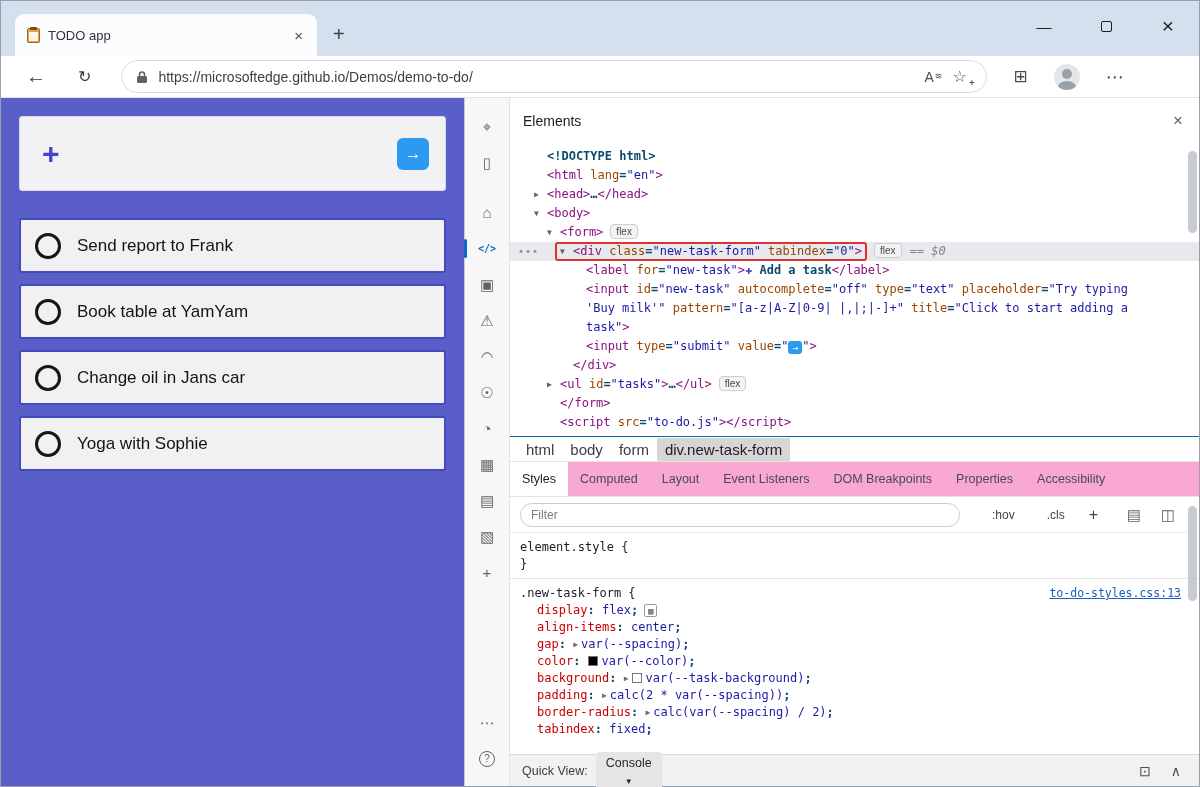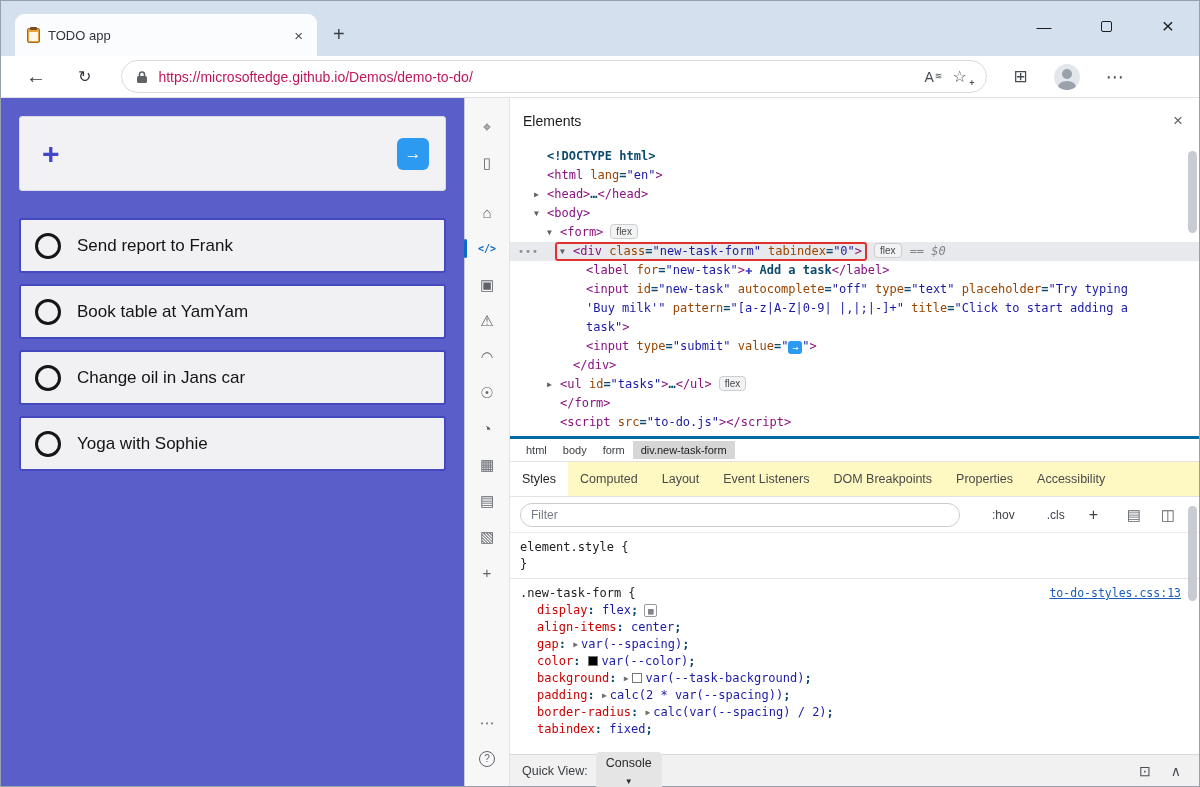--- a/index.html
+++ b/index.html
@@ -17,21 +17,21 @@
   .wc { width:62px; height:50px; display:flex; align-items:center; justify-content:center; font-size:15px; color:#1e1e1e; }
   .wc.close { font-size:21px; }
   .max-sq { width:11px; height:11px; border:1.4px solid #1e1e1e; border-radius:2px; display:inline-block; }
 
   
   .toolbar { height:42px; background:#fff; display:flex; align-items:center; border-bottom:1px solid #dfe3e8; flex:0 0 42px; }
   .nav { color:#33373d; }
   .nav.back { font-size:20px; margin-left:25px; }
   .nav.refresh { font-size:16px; margin-left:32px; }
   .url-pill { margin-left:30px; width:866px; height:33px; border:1px solid #d6dae0; border-radius:17px; display:flex; align-items:center; padding:0 14px; gap:10px; background:#fff; }
-  .url { font-size:14px; color:#be185d; flex:1; white-space:nowrap; overflow:hidden; }
+  .url { font-size:14px; color:#404040; flex:1; white-space:nowrap; overflow:hidden; }
   .ra { font-size:14px; color:#454c54; display:flex; align-items:flex-start; gap:1px; }
   .ra-w { font-size:9px; margin-top:2px; }
   .star { position:relative; font-size:16px; color:#454c54; width:20px; }
   .star-plus { position:absolute; right:-2px; bottom:-2px; font-size:9px; font-weight:bold; }
   .tb-ic { font-size:17px; color:#454c54; margin-left:26px; }
   .tb-ic.menu { font-size:18px; margin-right:20px; }
   .avatar { width:26px; height:26px; border-radius:50%; background:#e3e6ea; position:relative; overflow:hidden; margin-left:26px; display:inline-block; }
   .avatar .head { position:absolute; top:5px; left:8px; width:10px; height:10px; border-radius:50%; background:#99a1ab; }
   .avatar .torso { position:absolute; top:17px; left:4px; width:18px; height:12px; border-radius:50% 50% 0 0; background:#99a1ab; }
 
@@ -74,26 +74,26 @@
   .t-val { color:#1a1aa6; }
   .t-plain { color:#0c4a6e;font-weight:bold; }
   .t-plus { color:#3c41c6; font-weight:bold; }
   .t-chip { display:inline-block; width:14px; height:13px; background:#2b9af0; border-radius:3px; color:#fff; font-size:10px; line-height:13px; text-align:center; vertical-align:-1px; }
   .redbox { display:inline-block; border:2px solid #e03131; border-radius:3px; padding:0 3px; margin-left:-5px; height:19px; line-height:15px; vertical-align:top; }
   .badge { display:inline-block; background:#f1f3f4; border:1px solid #cdcdcd; border-radius:4px; color:#474747; font-size:10px; font-family:"Liberation Sans", sans-serif; padding:0 5px; line-height:13px; margin-left:7px; vertical-align:1px; }
   .dollar { color:#80868b; font-style:italic; margin-left:8px; }
   .dots { position:absolute; left:8px; top:0; color:#8a9097; font-size:10px; letter-spacing:1px; }
 
   
-  .crumbs { height:26px; flex:0 0 26px; border-top:3px solid #0369a1; border-bottom:1px solid #e3e3e3; display:flex; align-items:center; font-size:11px; color:#3c4043; padding-left:8px; }
+  .crumbs { height:26px; flex:0 0 26px; border-top:1px solid #0369a1; border-bottom:1px solid #e3e3e3; display:flex; align-items:center; font-size:15px; color:#3c4043; padding-left:8px; }
   .crumb { padding:3px 8px; }
   .crumb.sel { background:#d6d6d6; color:#202124; }
 
   
-  .ptabs { height:35px; flex:0 0 35px; background:#fef9c3; border-bottom:1px solid #e3e3e3; display:flex; align-items:stretch; font-size:12.5px; color:#4a4a4a; }
+  .ptabs { height:35px; flex:0 0 35px; background:#f9a8d4; border-bottom:1px solid #e3e3e3; display:flex; align-items:stretch; font-size:12.5px; color:#4a4a4a; }
   .ptab { padding:0 12px; display:flex; align-items:center; }
   .ptab.sel { background:#fff; color:#1f1f1f; }
 
   
   .filter-row { height:36px; flex:0 0 36px; display:flex; align-items:center; padding:0 10px; gap:24px; border-bottom:1px solid #ececec; }
   .filter-input { width:440px; height:24px; border:1px solid #c9cdd2; border-radius:12px; font-size:12px; padding:0 10px; color:#333; outline:none; font-family:"Liberation Sans", sans-serif; }
   .filter-input::placeholder { color:#757c85; }
   .state-btn { font-size:12px; color:#3f434a;margin-left:8px; }
   .plus-btn { font-size:16px; color:#3f434a; }
   .fr-icons { margin-left:auto; display:flex; gap:20px; margin-right:14px; font-size:15px; color:#5f6368; }

